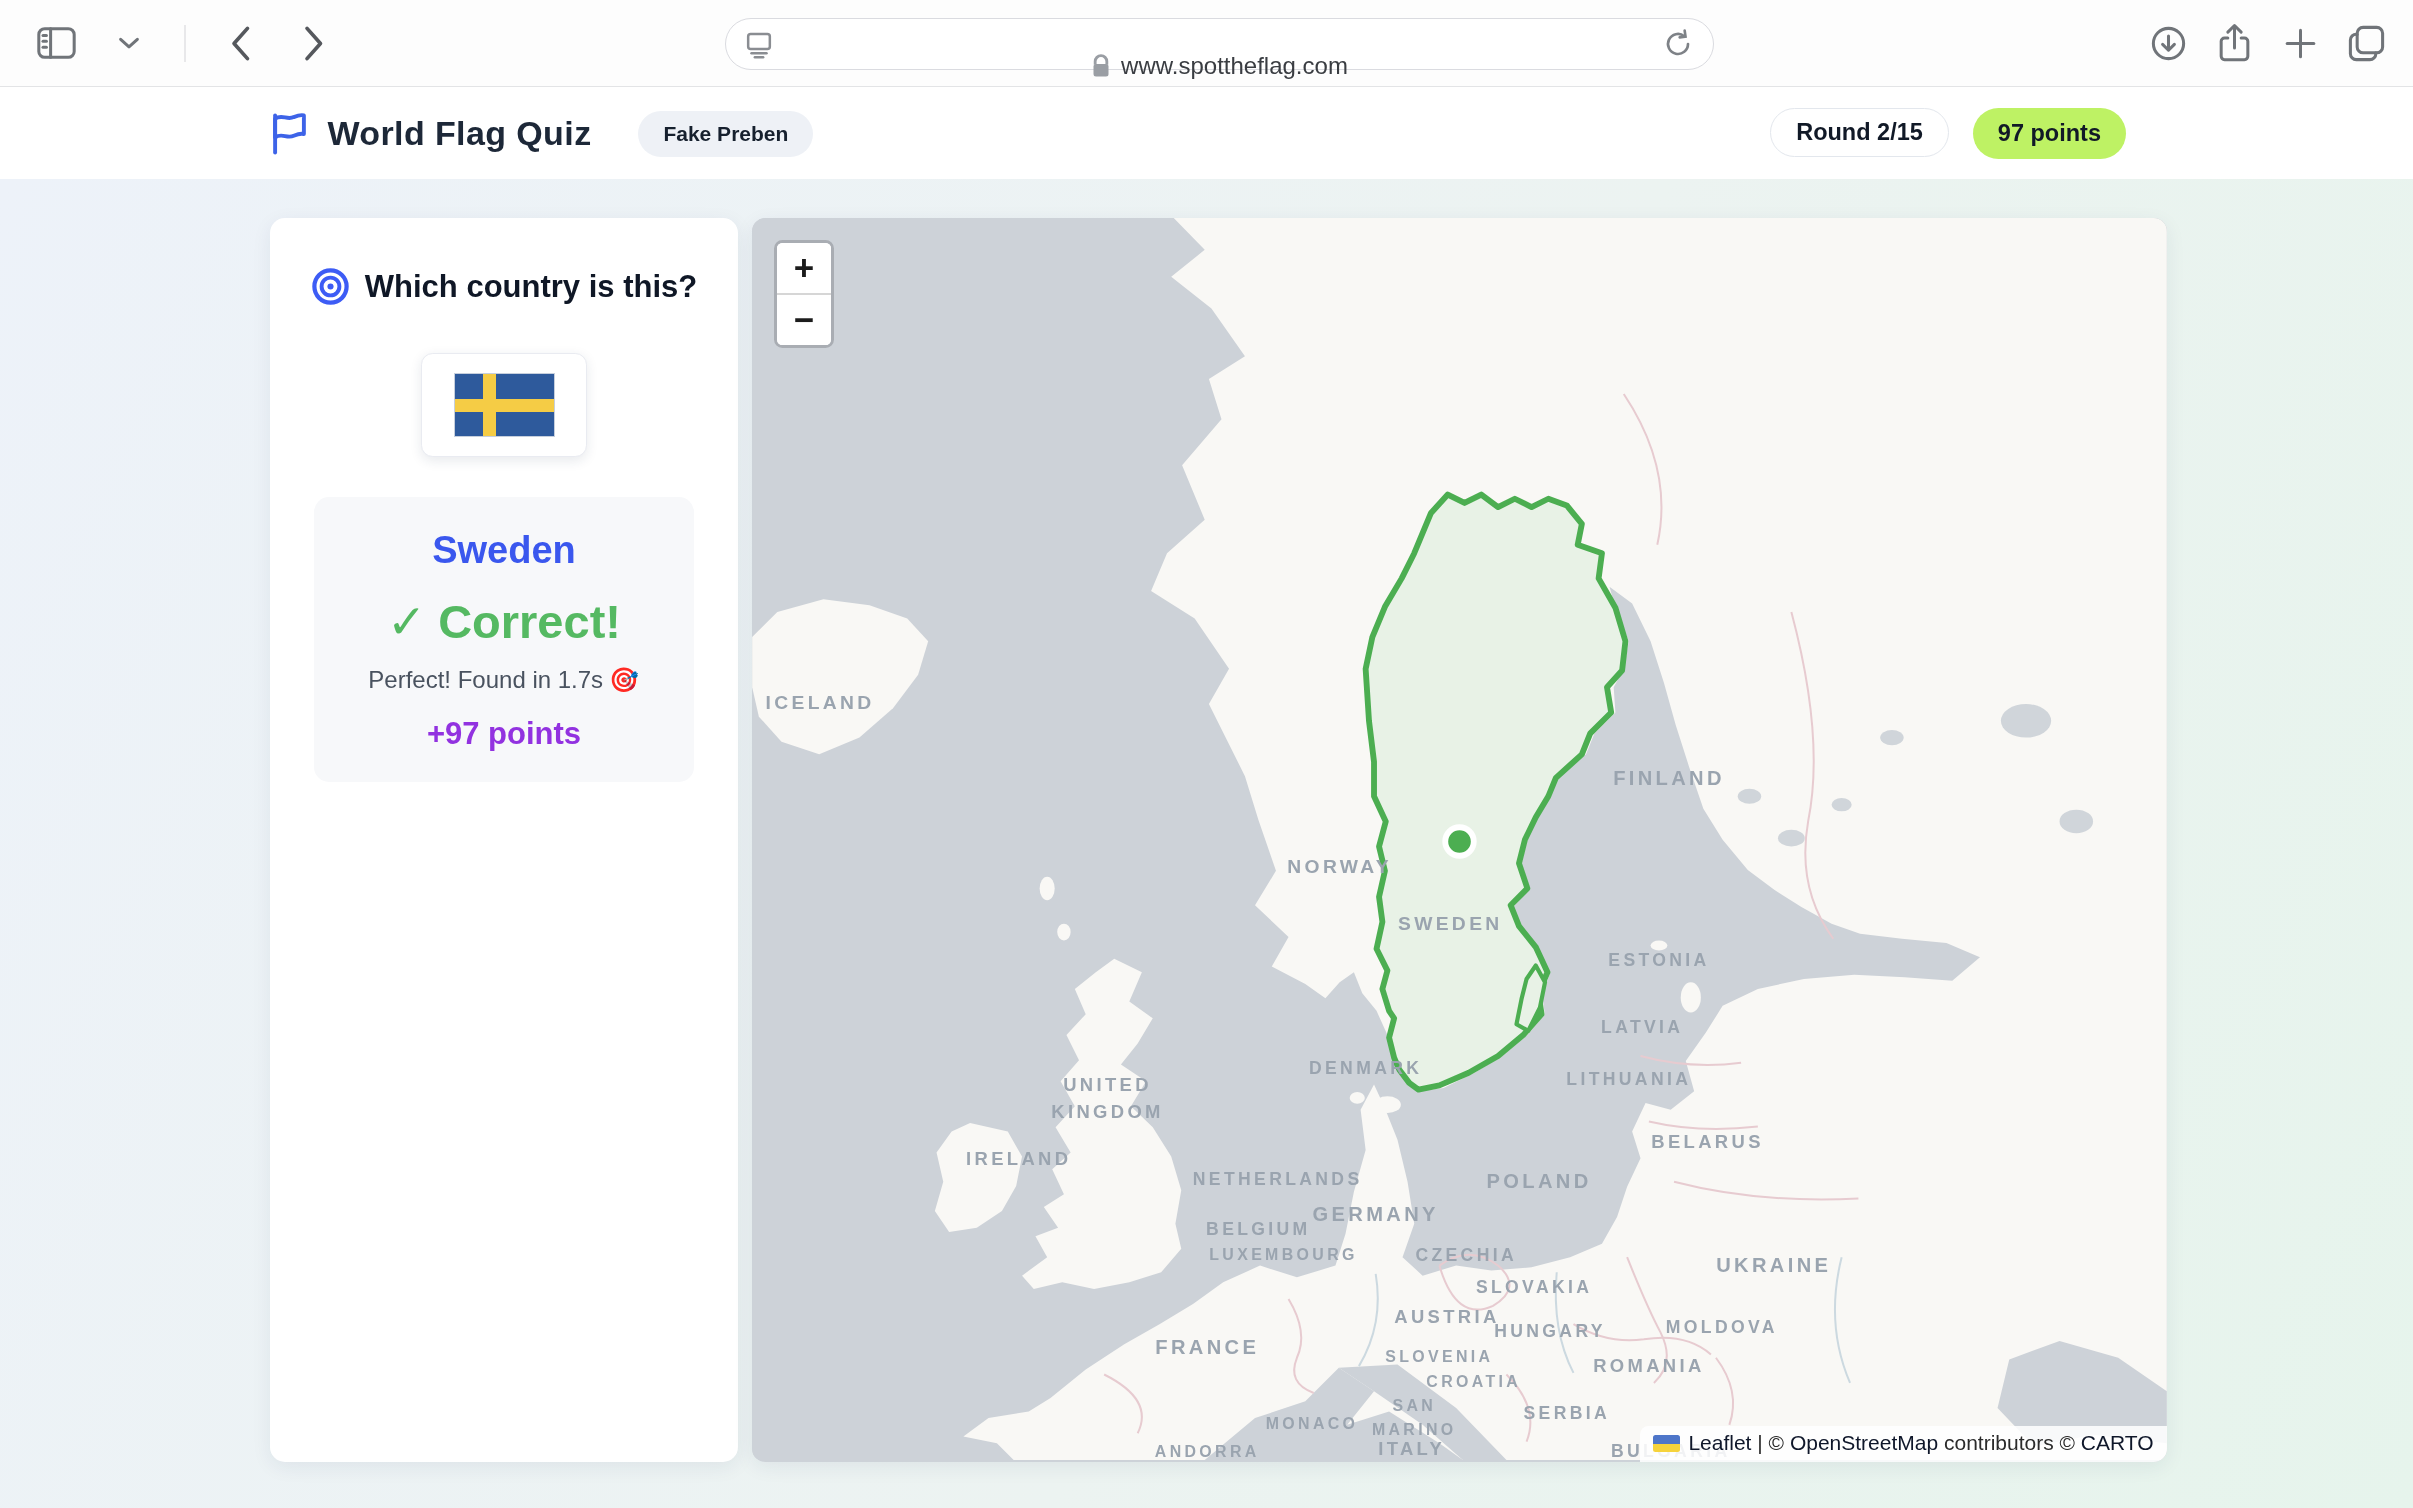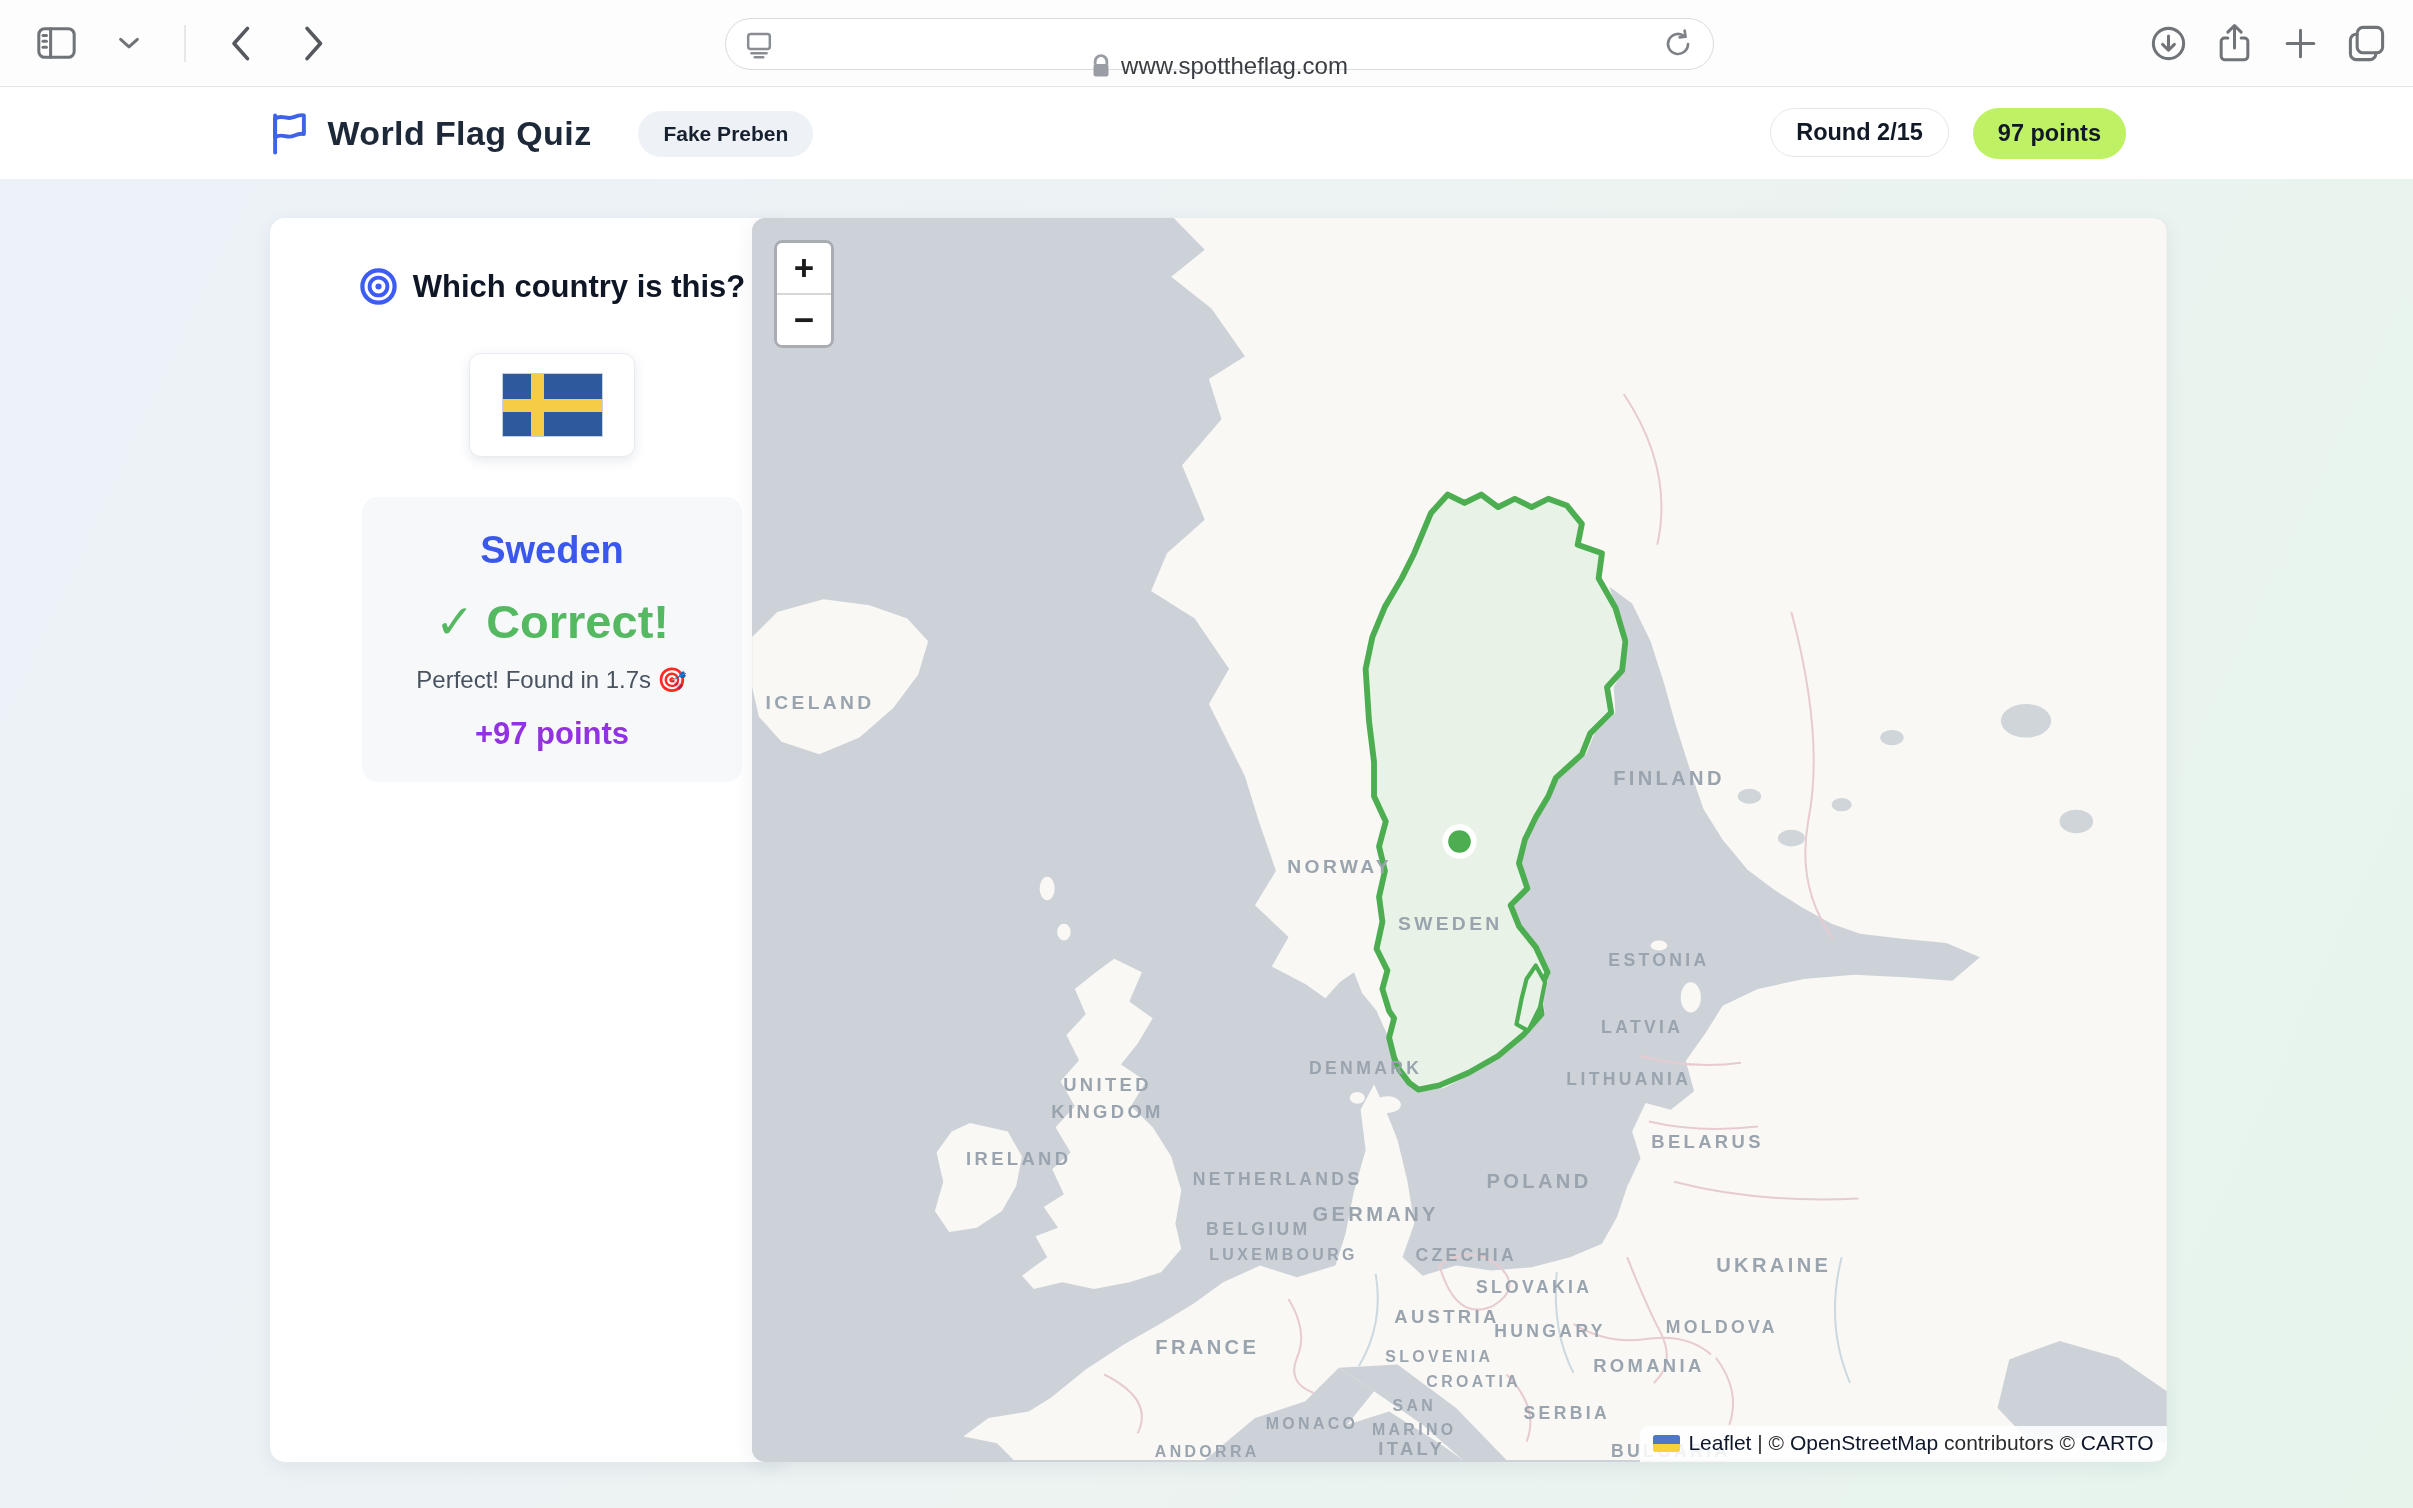--- a/index.html
+++ b/index.html
@@ -25,21 +25,21 @@
   .pill{border-radius:837px;font-weight:bold;white-space:nowrap;}
   .player-pill{margin-left:28.5px;background:#eef1f6;color:#16202e;font-size:21px;padding:11px 25px;}
   .hdr-right{position:absolute;right:287px;display:flex;align-items:flex-start;gap:24px;}
   .round-pill{background:#fff;border:1.7px solid #e3e7ed;color:#111927;font-size:23.5px;padding:10px 25px;}
   .points-pill{background:#bef264;color:#111927;font-size:23.5px;padding:11.7px 25px;}
   
   .page{position:absolute;left:0;top:179px;width:2413px;height:1329px;
     background:linear-gradient(115deg,#edf2f9 0%,#ecf3f1 55%,#e6f4ec 100%);}
   
   .quiz-panel{position:absolute;left:270px;top:39px;width:468px;height:1244px;background:#fff;
-    border-radius:15px;box-shadow:0 5px 20px rgba(25,45,80,.07);padding-left:48px;}
+    border-radius:15px;box-shadow:0 5px 20px rgba(25,45,80,.07);}
   .q-row{display:flex;align-items:center;justify-content:center;gap:15px;margin-top:49px;}
   .q-text{font-size:31px;font-weight:bold;color:#0f1726;}
   .flagcard{margin:47px auto 0;width:164px;height:102px;background:#fff;border:1.7px solid #e9ebf1;
     border-radius:11.7px;box-shadow:0 3.4px 11.7px rgba(25,45,80,.10);display:flex;align-items:center;justify-content:center;}
   .flag{position:relative;width:99px;height:62px;background:#2e5a9c;overflow:hidden;outline:0.8px solid #c6cfdd;}
   .flag .vbar{position:absolute;left:28.5px;top:0;width:12.6px;height:62px;background:#f5cc45;}
   .flag .hbar{position:absolute;left:0;top:25px;width:99px;height:12.6px;background:#f5cc45;}
   .resultcard{margin:40px 44px 0;background:#f7f8fa;border-radius:15px;padding:32px 27px 30px;
     display:flex;flex-direction:column;align-items:center;}
   .answer{font-size:38px;font-weight:bold;color:#3a57ee;}

